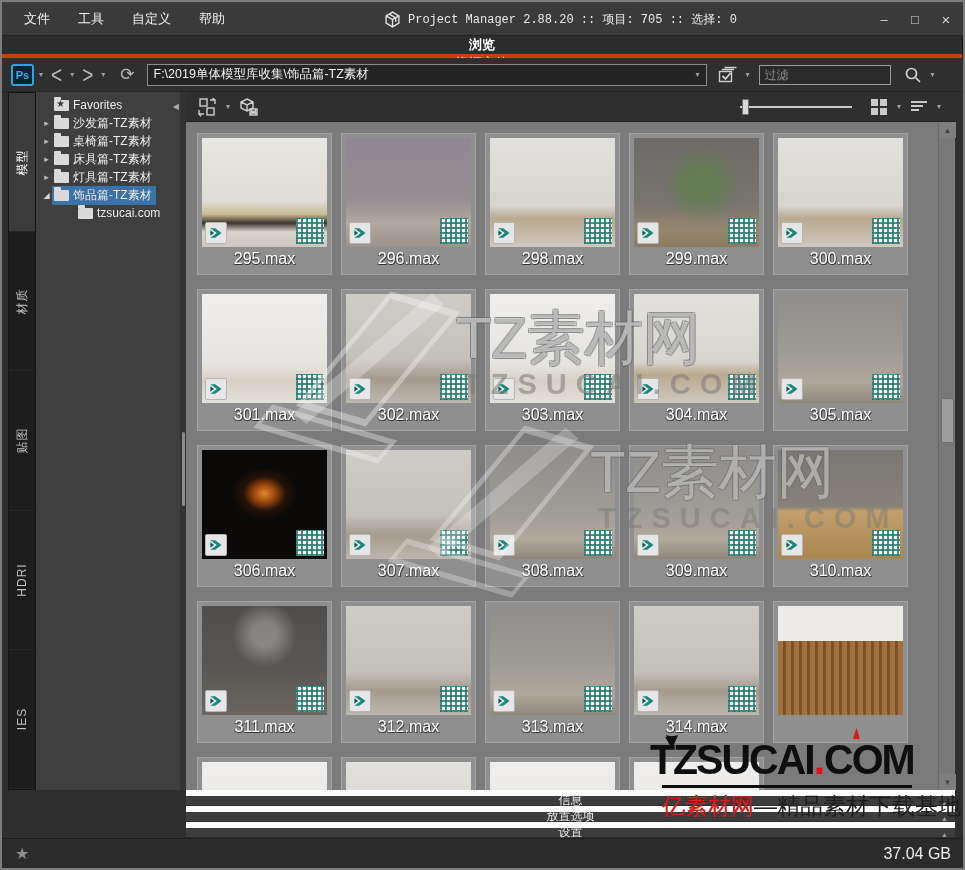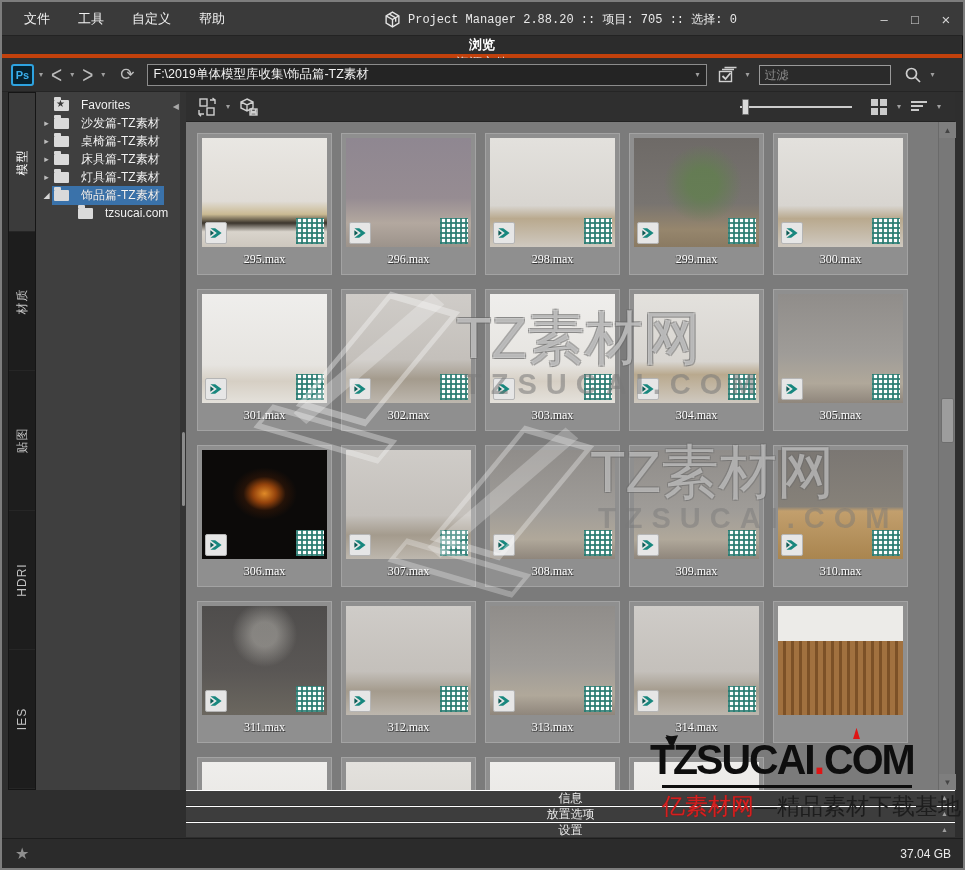--- a/index.html
+++ b/index.html
@@ -55,21 +55,21 @@
   .side-tab.active{ background:#3b3b3b; }
   .side-tab.active span{ color:#ffffff; }
 
   
   .tree-panel{ position:absolute; left:34px; top:90px; width:144px; height:698px; background:#3f3f3f; padding-top:4px;}
   .tree-collapse{ position:absolute; right:1px; top:10px; font-size:8px; color:#a8a8a8;}
   .tree-item{ height:18px; display:flex; align-items:center; padding-left:5px; font-size:12px; color:#f2f2f2; white-space:nowrap;}
   .expander{ width:11px; font-size:9px; color:#bdbdbd; text-align:center;}
   .exp-collapsed .expander::before{ content:"▸"; }
   .exp-expanded .expander::before{ content:"◢"; font-size:8px; color:#d6d6d6;}
-  .hl{ display:flex; align-items:center; gap:12px; padding:1px 4px 1px 2px;}
+  .hl{ display:flex; align-items:center; gap:4px; padding:1px 4px 1px 2px;}
   .selected .hl{ background:#3a72aa; }
   .tree-item.child{ padding-left:29px; }
   .tree-icon{ position:relative; width:15px; height:11px; background:#dadada; border-radius:1px; flex:none;}
   .tree-icon::before{ content:""; position:absolute; left:0; top:-3px; width:7px; height:3px; background:#dadada; border-radius:1px 1px 0 0;}
   .tree-icon.folder-star::after{ content:"★"; position:absolute; left:2px; top:-2px; font-size:10px; color:#3a3a3a;}
   .tree-label{ text-shadow:0 0 1px rgba(0,0,0,.35); }
 
   .splitter{ position:absolute; left:178px; top:90px; width:6px; height:698px; background:#333333;}
   .splitter::after{ content:""; position:absolute; left:2px; top:340px; width:3px; height:74px; background:#8b8b8b; border-radius:2px;}
 
@@ -81,22 +81,22 @@
   .slider-track{ position:absolute; left:0; right:0; top:7px; height:2px; background:#cccccc;}
   .slider-thumb{ position:absolute; left:2px; top:0; width:7px; height:16px; background:#d9d9d9; border:1px solid #6f6f6f; border-radius:1px;}
 
   
   .grid{ position:absolute; left:184px; top:120px; width:752px; height:668px;
     background:#7b7b7b; overflow:hidden; display:flex; flex-wrap:wrap; align-content:flex-start;
     padding:11px 0 0 11px;}
   .tile{ position:relative; width:135px; height:142px; margin:0 9px 14px 0;
     background:#8f8f8f; border:1px solid #a3a3a3; padding:4px;}
   .photo{ position:relative; height:109px; background:#ddd; }
-  .tile-name{ height:24px; line-height:24px; text-align:center; font-size:12px; color:#ffffff;
-    font-family:Liberation Serif, serif;
+  .tile-name{ height:24px; line-height:24px; text-align:center; font-size:16px; color:#ffffff;
+    font-family:Liberation Sans, sans-serif;
     text-shadow:1px 1px 0 rgba(40,40,40,.8), -1px 1px 0 rgba(40,40,40,.5);}
   .max-badge{ position:absolute; left:3px; bottom:3px; width:22px; height:22px; background:#e6e6e6;
     border:1px solid #b5b5b5; border-radius:2px; display:flex; align-items:center; justify-content:center;}
   .qr-badge{ position:absolute; right:3px; bottom:3px; width:28px; height:26px; background-color:#eef6f4;
     background-image:
       repeating-linear-gradient(0deg, rgba(40,122,112,.85) 0 2px, transparent 2px 5px),
       repeating-linear-gradient(90deg, rgba(40,122,112,.85) 0 2px, rgba(255,255,255,.92) 2px 5px);}
 
   
   .t-light   .photo{ background:linear-gradient(180deg,#e3e1dd 0%,#d8d5d0 62%,#b9a98e 74%,#cfc9c0 100%);}
@@ -117,30 +117,30 @@
 
   
   .v-scroll{ position:absolute; left:936px; top:120px; width:17px; height:668px; background:#787878; border-left:1px solid #6a6a6a;}
   .scroll-btn{ position:absolute; left:0; width:17px; height:16px; display:flex; align-items:center; justify-content:center;
     font-size:8px; color:#444444; background:#7e7e7e;}
   .scroll-up{ top:0; } .scroll-down{ bottom:0; }
   .scroll-thumb{ position:absolute; left:2px; top:276px; width:13px; height:45px; background:#9d9d9d; border:1px solid #6e6e6e; border-radius:2px;}
 
   
   .panels{ position:absolute; left:184px; top:788px; width:769px; height:48px; background:#2e2e2e;}
-  .panel-bar{ position:relative; height:15px; margin-bottom:1px; background:#3d3d3d; border-top:1px solid #ffffff;
+  .panel-bar{ position:relative; height:15px; margin-bottom:1px; background:#3d3d3d; border-top:6px solid #ffffff;
     display:flex; align-items:center; justify-content:center;}
   .panel-label{ font-size:12px; color:#eaeaea; line-height:13px;}
   .panel-caret{ position:absolute; right:7px; top:3px; font-size:7px; color:#9d9d9d;}
 
   
   .statusbar{ position:absolute; left:0; top:836px; width:961px; height:30px; background:#2b2b2b;
     display:flex; align-items:center; border-top:1px solid #1d1d1d;}
   .status-star{ font-size:16px; color:#8f8f8f; padding-left:13px;}
-  .status-size{ margin-left:auto; padding-right:12px; font-size:12px; color:#ececec;}
+  .status-size{ margin-left:auto; padding-right:12px; font-size:16px; color:#ececec;}
 
   
   .wm{ position:absolute; pointer-events:none; }
   .wm-logo{ position:absolute; width:84px; height:118px; border:6px solid rgba(250,250,250,.38);
     transform:skewX(-30deg) rotate(14deg);}
   .wm-logo::after{ content:""; position:absolute; left:16px; top:-14px; width:22px; height:138px;
     background:rgba(250,250,250,.30); transform:rotate(16deg);}
   .wm-logo::before{ content:""; position:absolute; left:-30px; bottom:-34px; width:140px; height:14px;
     border:5px solid rgba(250,250,250,.34);}
   .wm-brand{ position:absolute; left:120px; top:0; font-size:58px; font-weight:normal; white-space:nowrap;

